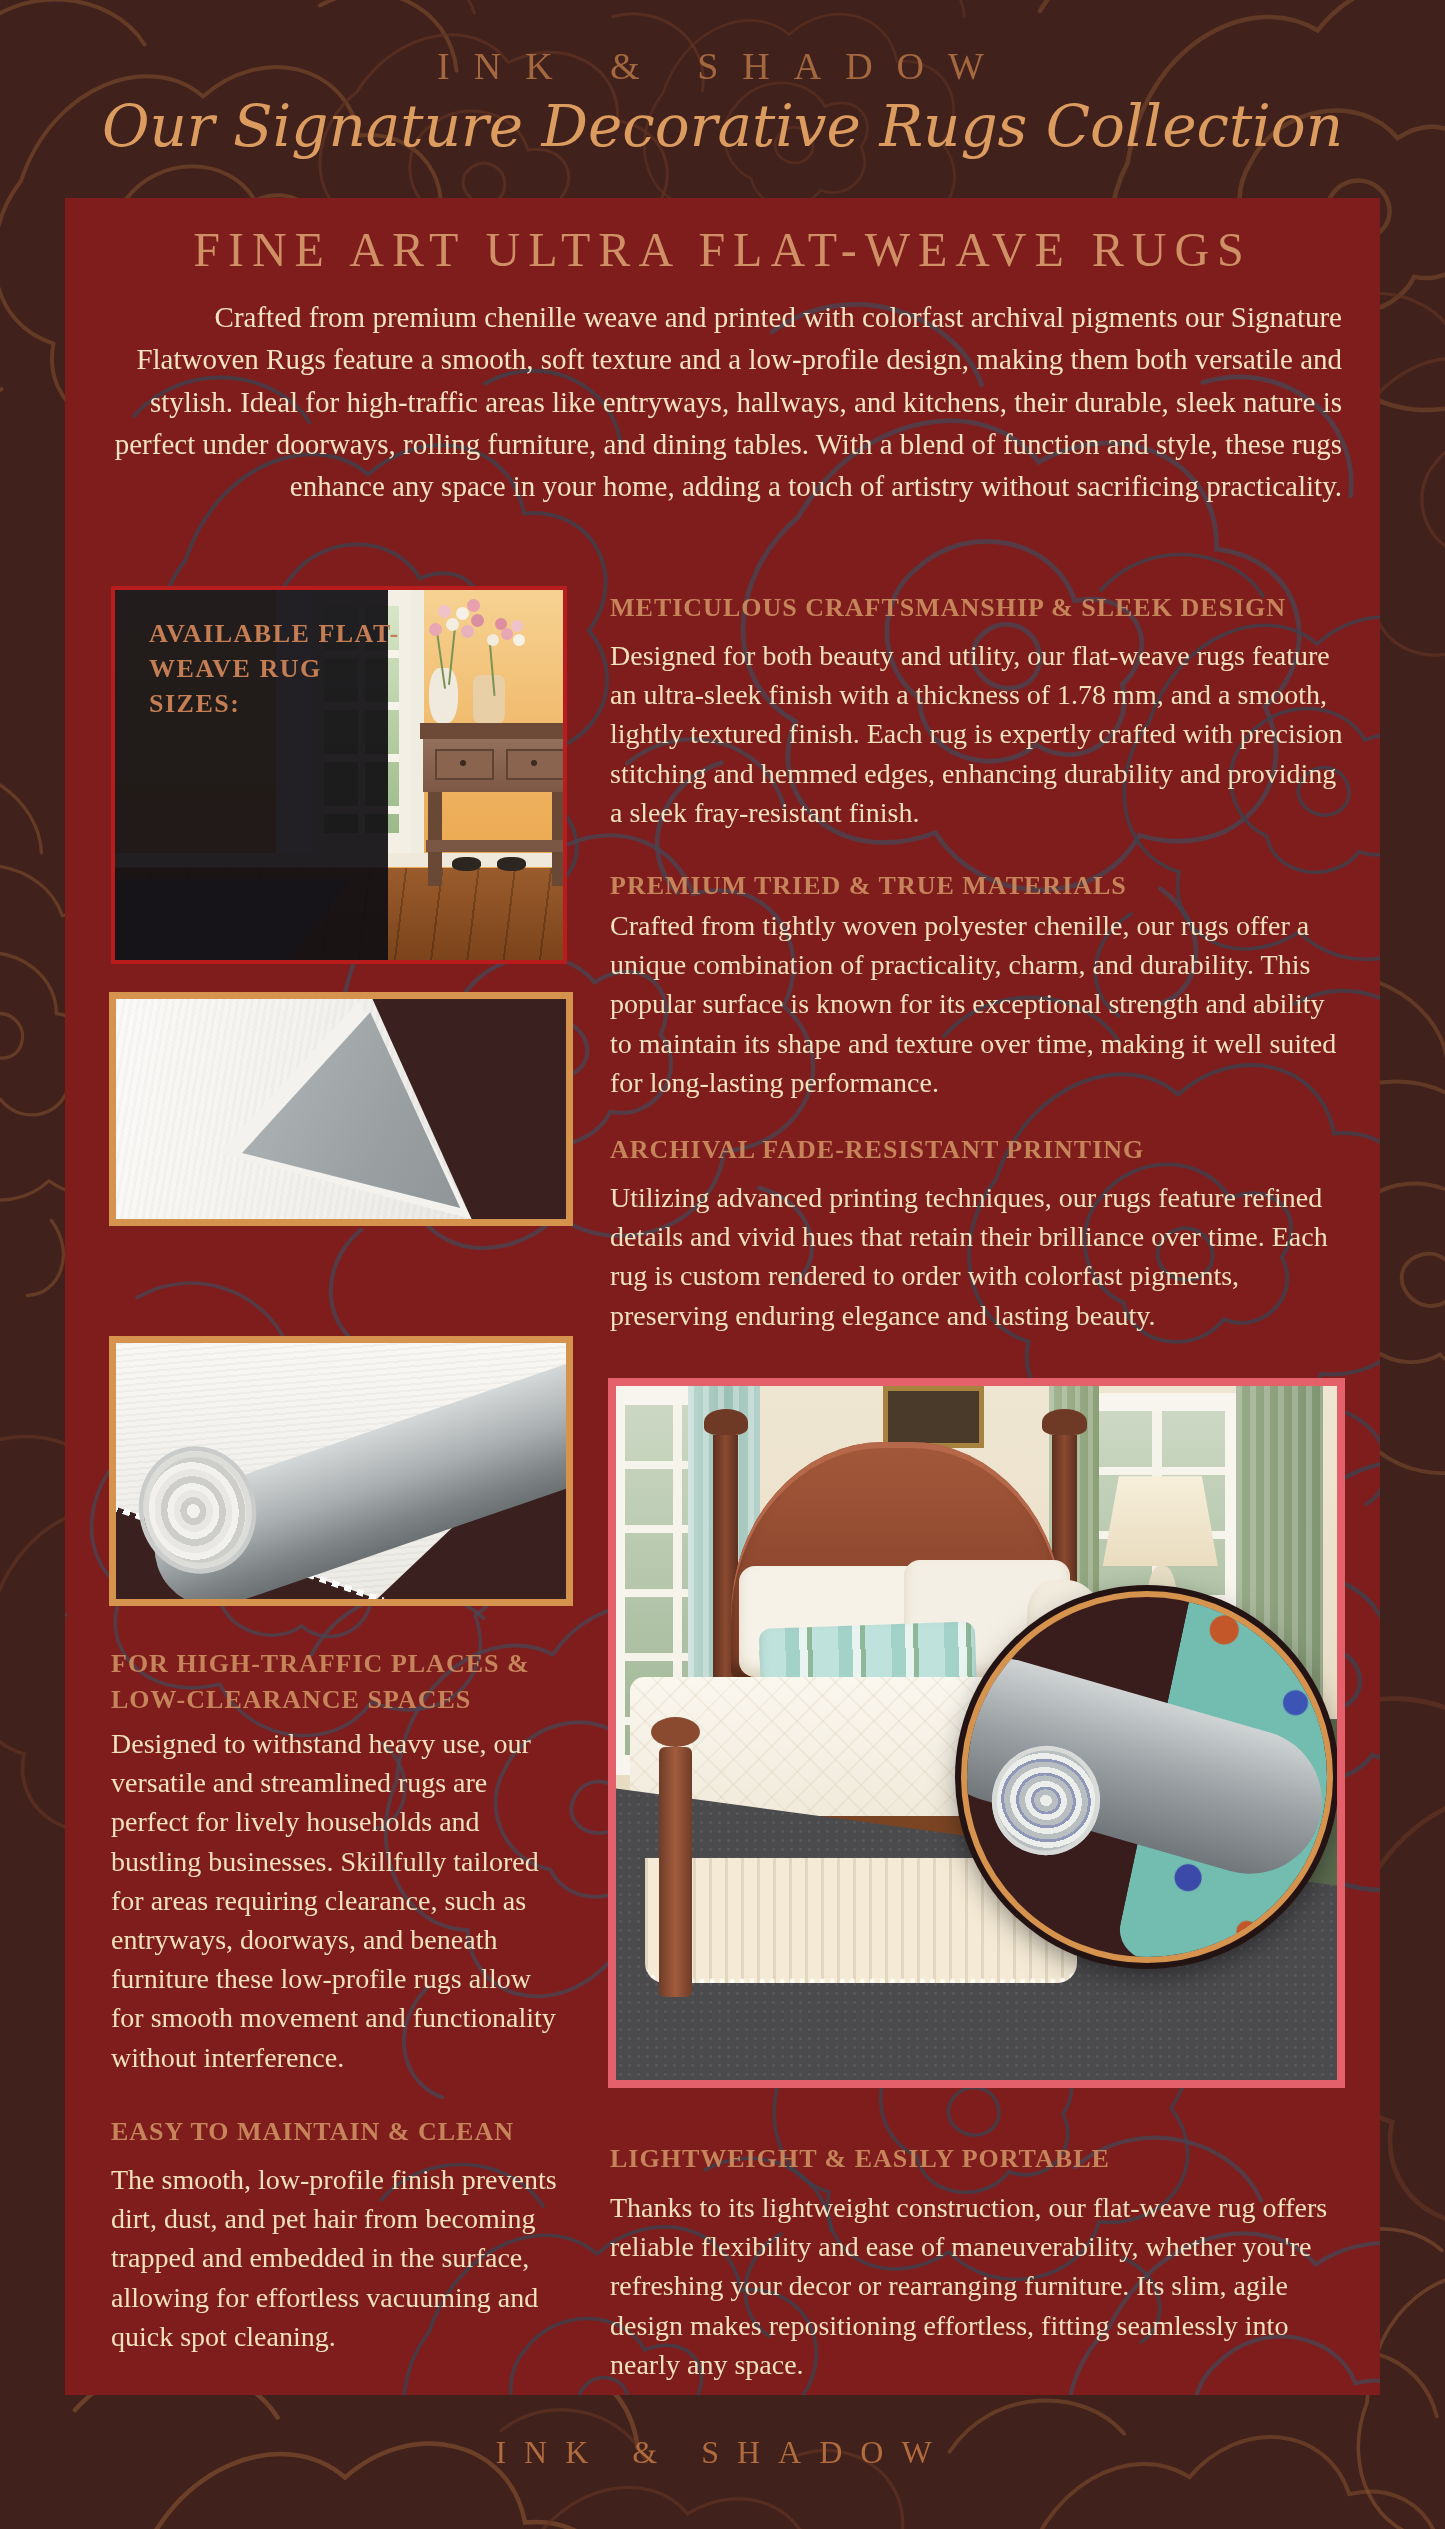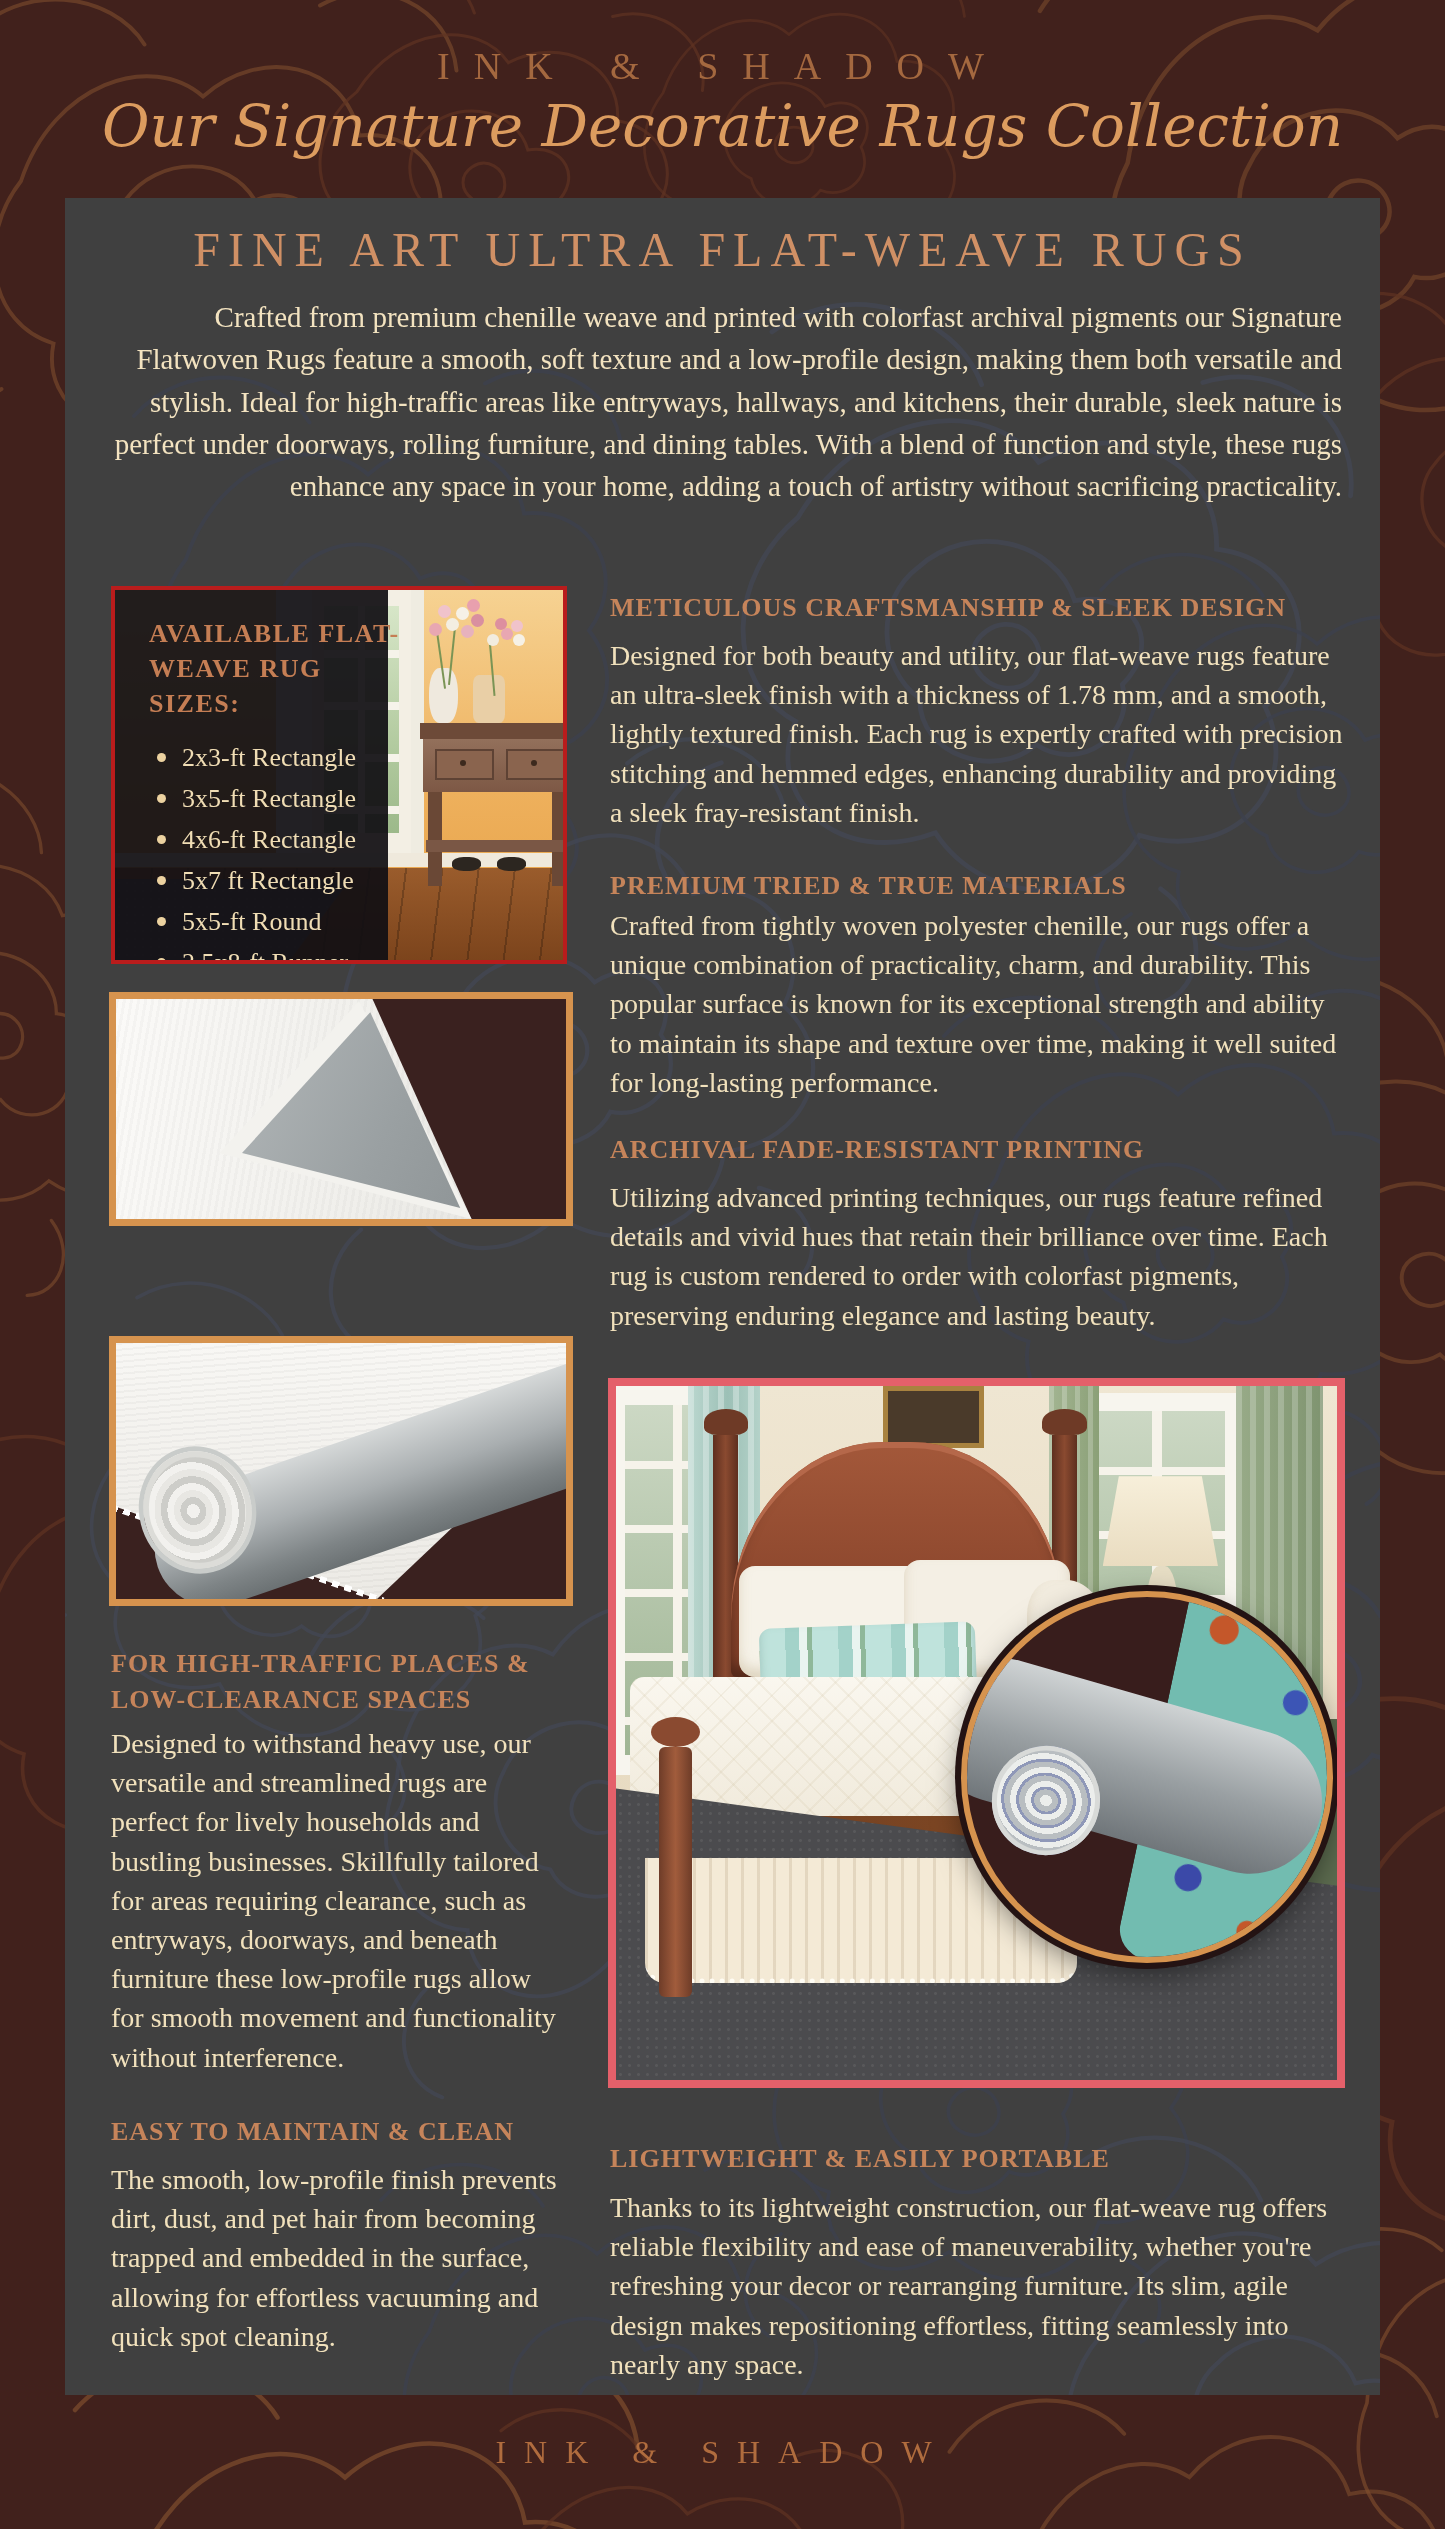--- a/index.html
+++ b/index.html
@@ -22,21 +22,21 @@
     font-size:58px; color:#dc9c5f;
   }
   .brand-footer {
     position:absolute; top:2434px; left:0; right:0; text-align:center;
     font-size:32px; letter-spacing:18px; color:#b06c3e;
   }
 
   
   .panel {
     position:absolute; left:65px; top:198px; width:1315px; height:2197px;
-    background:#404040; overflow:hidden;
+    background:#7f1d1d; overflow:hidden;
   }
   .title {
     position:absolute; top:24px; left:0; right:0; text-align:center;
     font-size:48px; font-weight:400; letter-spacing:8px; color:#d09065;
   }
   .intro {
     position:absolute; top:98px; left:38px; right:38px; text-align:right;
     font-size:29px; line-height:1.46; color:#f3e3c0;
   }
   .sec-head { position:absolute; font-size:26px; font-weight:700; letter-spacing:1px; color:#c6845a; line-height:1.4; }
@@ -365,28 +365,20 @@
         <div class="abs ep-vaseA"></div>
         <div class="abs ep-vaseB"></div>
         <div class="abs stem" style="left:72.5%; top:11%; transform:rotate(-8deg);"></div>
         <div class="abs stem" style="left:75%; top:10%; transform:rotate(6deg);"></div>
         <div class="abs stem" style="left:84%; top:13%; transform:rotate(-5deg);"></div>
         <div class="abs bloomsA"></div>
         <div class="abs bloomsB"></div>
       </div>
       <div class="abs sizes-overlay">
         <h3 class="sizes-head">AVAILABLE FLAT-WEAVE RUG SIZES:</h3>
-        <ul class="sizes-list">
-          <li>2x3-ft Rectangle</li>
-          <li>3x5-ft Rectangle</li>
-          <li>4x6-ft Rectangle</li>
-          <li>5x7 ft Rectangle</li>
-          <li>5x5-ft Round</li>
-          <li>2.5x8-ft Runner</li>
-        </ul>
       </div>
     </div>
 
     <h2 class="sec-head col-r s1h">METICULOUS CRAFTSMANSHIP &amp; SLEEK DESIGN</h2>
     <p class="sec-body col-r s1b">Designed for both beauty and utility, our flat-weave rugs feature an ultra-sleek finish with a thickness of 1.78 mm, and a smooth, lightly textured finish. Each rug is expertly crafted with precision stitching and hemmed edges, enhancing durability and providing a sleek fray-resistant finish.</p>
 
     <h2 class="sec-head col-r s2h">PREMIUM TRIED &amp; TRUE MATERIALS</h2>
     <p class="sec-body col-r s2b">Crafted from tightly woven polyester chenille, our rugs offer a unique combination of practicality, charm, and durability. This popular surface is known for its exceptional strength and ability to maintain its shape and texture over time, making it well suited for long-lasting performance.</p>
 
     <h2 class="sec-head col-r s3h">ARCHIVAL FADE-RESISTANT PRINTING</h2>

